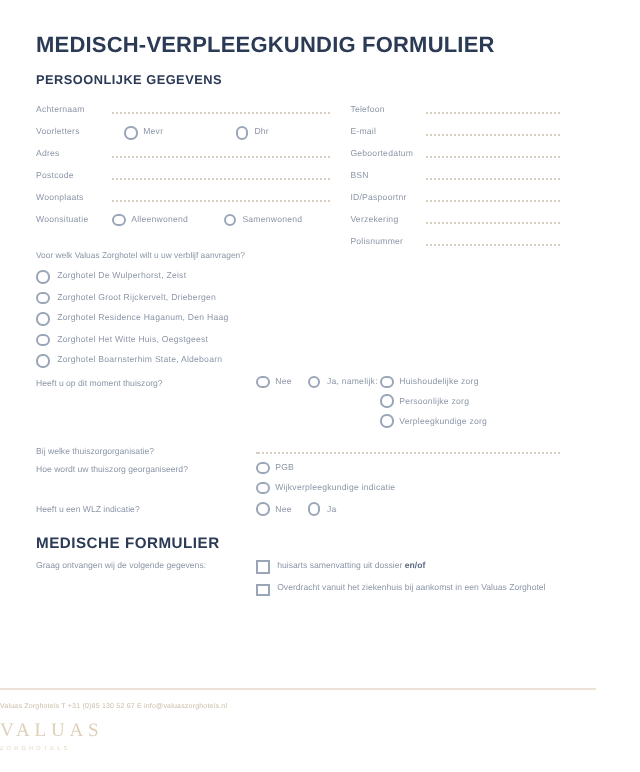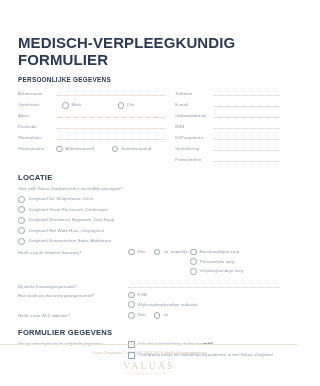--- a/index.html
+++ b/index.html
@@ -16,25 +16,25 @@
   .page {
     width: 298px;
     height: 386px;
     background: #ffffff;
     padding: 0 18px;
     position: relative;
   }
 
   
   .doc-title {
-    font-size: 15px;
+    font-size: 11px;
     font-weight: bold;
     color: #2b3a55;
     letter-spacing: 0.1px;
-    padding-top: 35px;
+    padding-top: 17px;
     line-height: 1.1;
   }
 
   
   .section-head {
     font-size: 6.4px;
     font-weight: bold;
     color: #2b3a55;
     letter-spacing: 0.25px;
     margin-top: 8px;
@@ -188,21 +188,21 @@
   .med-txt b { color: #5d6b82; }
 
   
   .footer {
     position: absolute;
     left: 0;
     right: 0;
     bottom: 0;
     height: 42px;
     border-top: 1px solid #ece3d6;
-    text-align: center;
+    text-align: left;
     padding-top: 6px;
   }
   .footer-line {
     font-size: 3.5px;
     color: #cbbda8;
     letter-spacing: 0.1px;
   }
   .brand {
     margin-top: 6px;
     font-family: "Liberation Serif", serif;
@@ -300,21 +300,20 @@
         <span class="lbl">Verzekering</span>
         <span class="dots"></span>
       </div>
       <div class="frow">
         <span class="lbl">Polisnummer</span>
         <span class="dots"></span>
       </div>
     </div>
   </div>
 
-  <div class="section-head big">LOCATIE</div>
   <div class="sub-note">Voor welk Valuas Zorghotel wilt u uw verblijf aanvragen?</div>
 
   <div>
     <div class="loc-item">
       <span class="radio"></span>
       <span class="lbl">Zorghotel De Wulperhorst, Zeist</span>
     </div>
     <div class="loc-item">
       <span class="radio"></span>
       <span class="lbl">Zorghotel Groot Rijckervelt, Driebergen</span>
@@ -388,21 +387,21 @@
         <span class="radio"></span>
         <span class="lbl">Nee</span>
       </span>
       <span class="opt">
         <span class="radio"></span>
         <span class="lbl">Ja</span>
       </span>
     </span>
   </div>
 
-  <div class="section-head big">FORMULIER GEGEVENS</div>
+  <div class="section-head big">MEDISCHE FORMULIER</div>
 
   <div class="med-row">
     <span class="med-q">Graag ontvangen wij de volgende gegevens:</span>
     <span class="med-opts">
       <span class="med-opt">
         <span class="cbox"></span>
         <span class="med-txt"><span>huisarts samenvatting uit dossier </span><b>en/of</b></span>
       </span>
       <span class="med-opt">
         <span class="cbox"></span>

